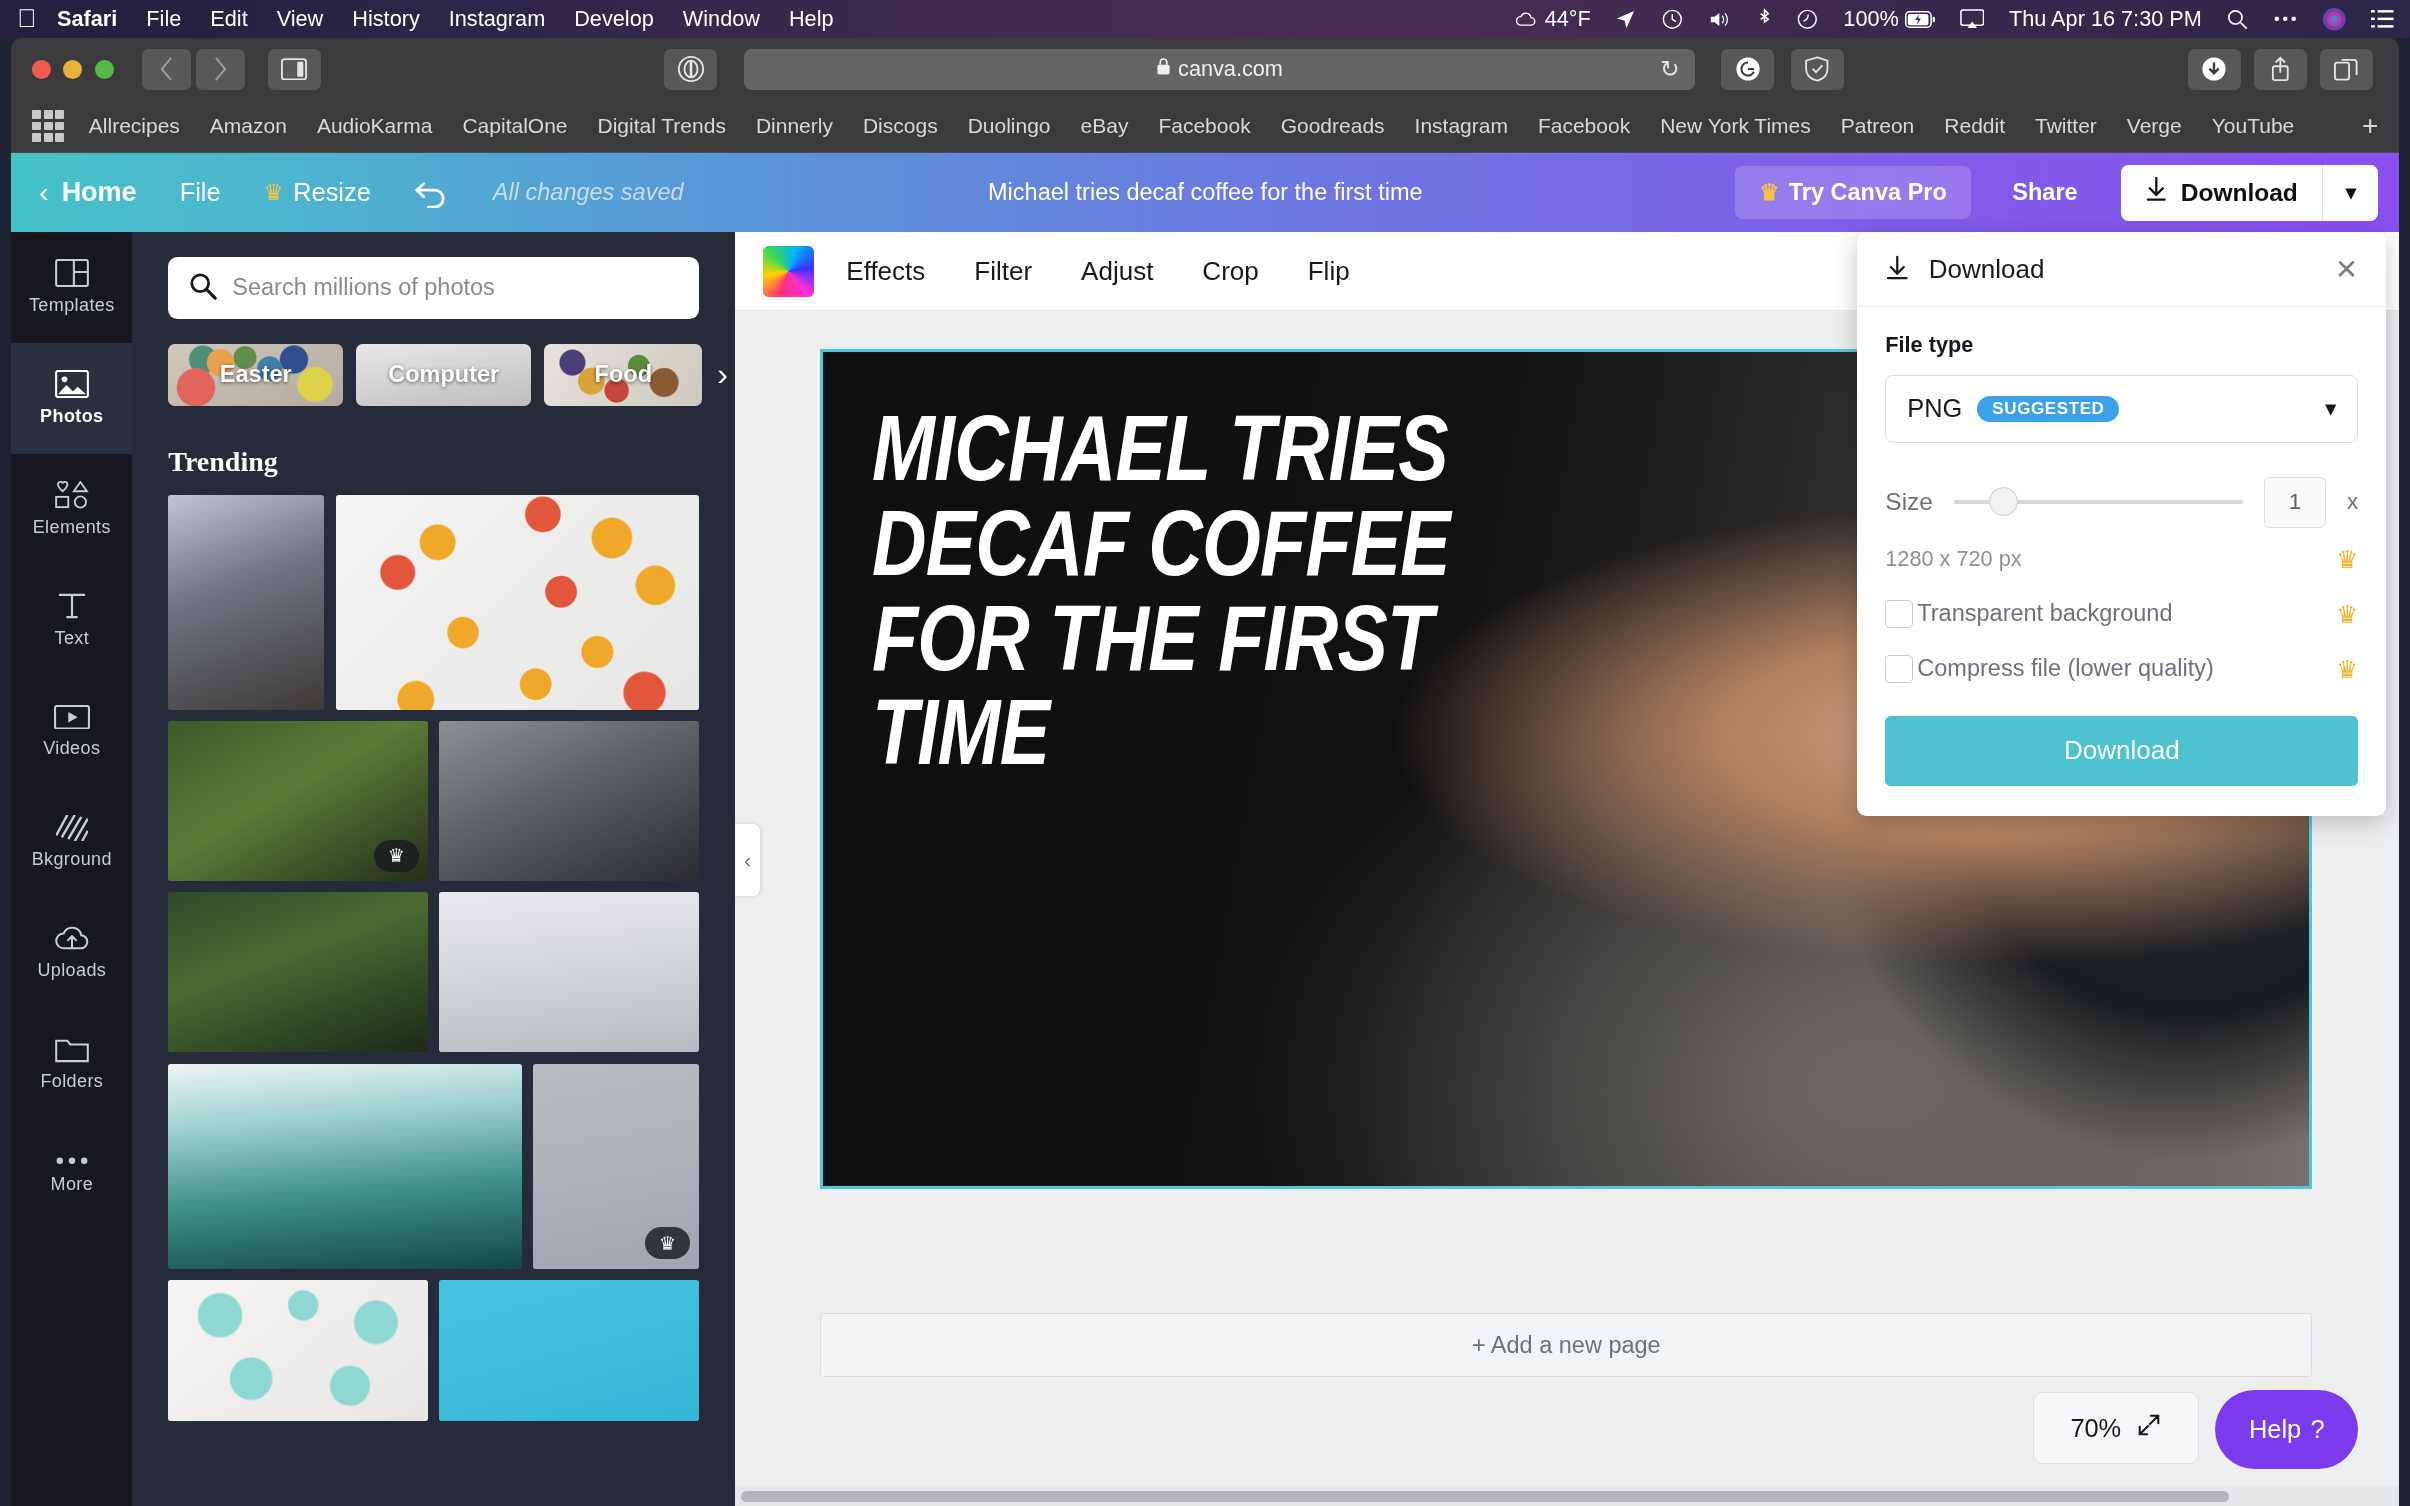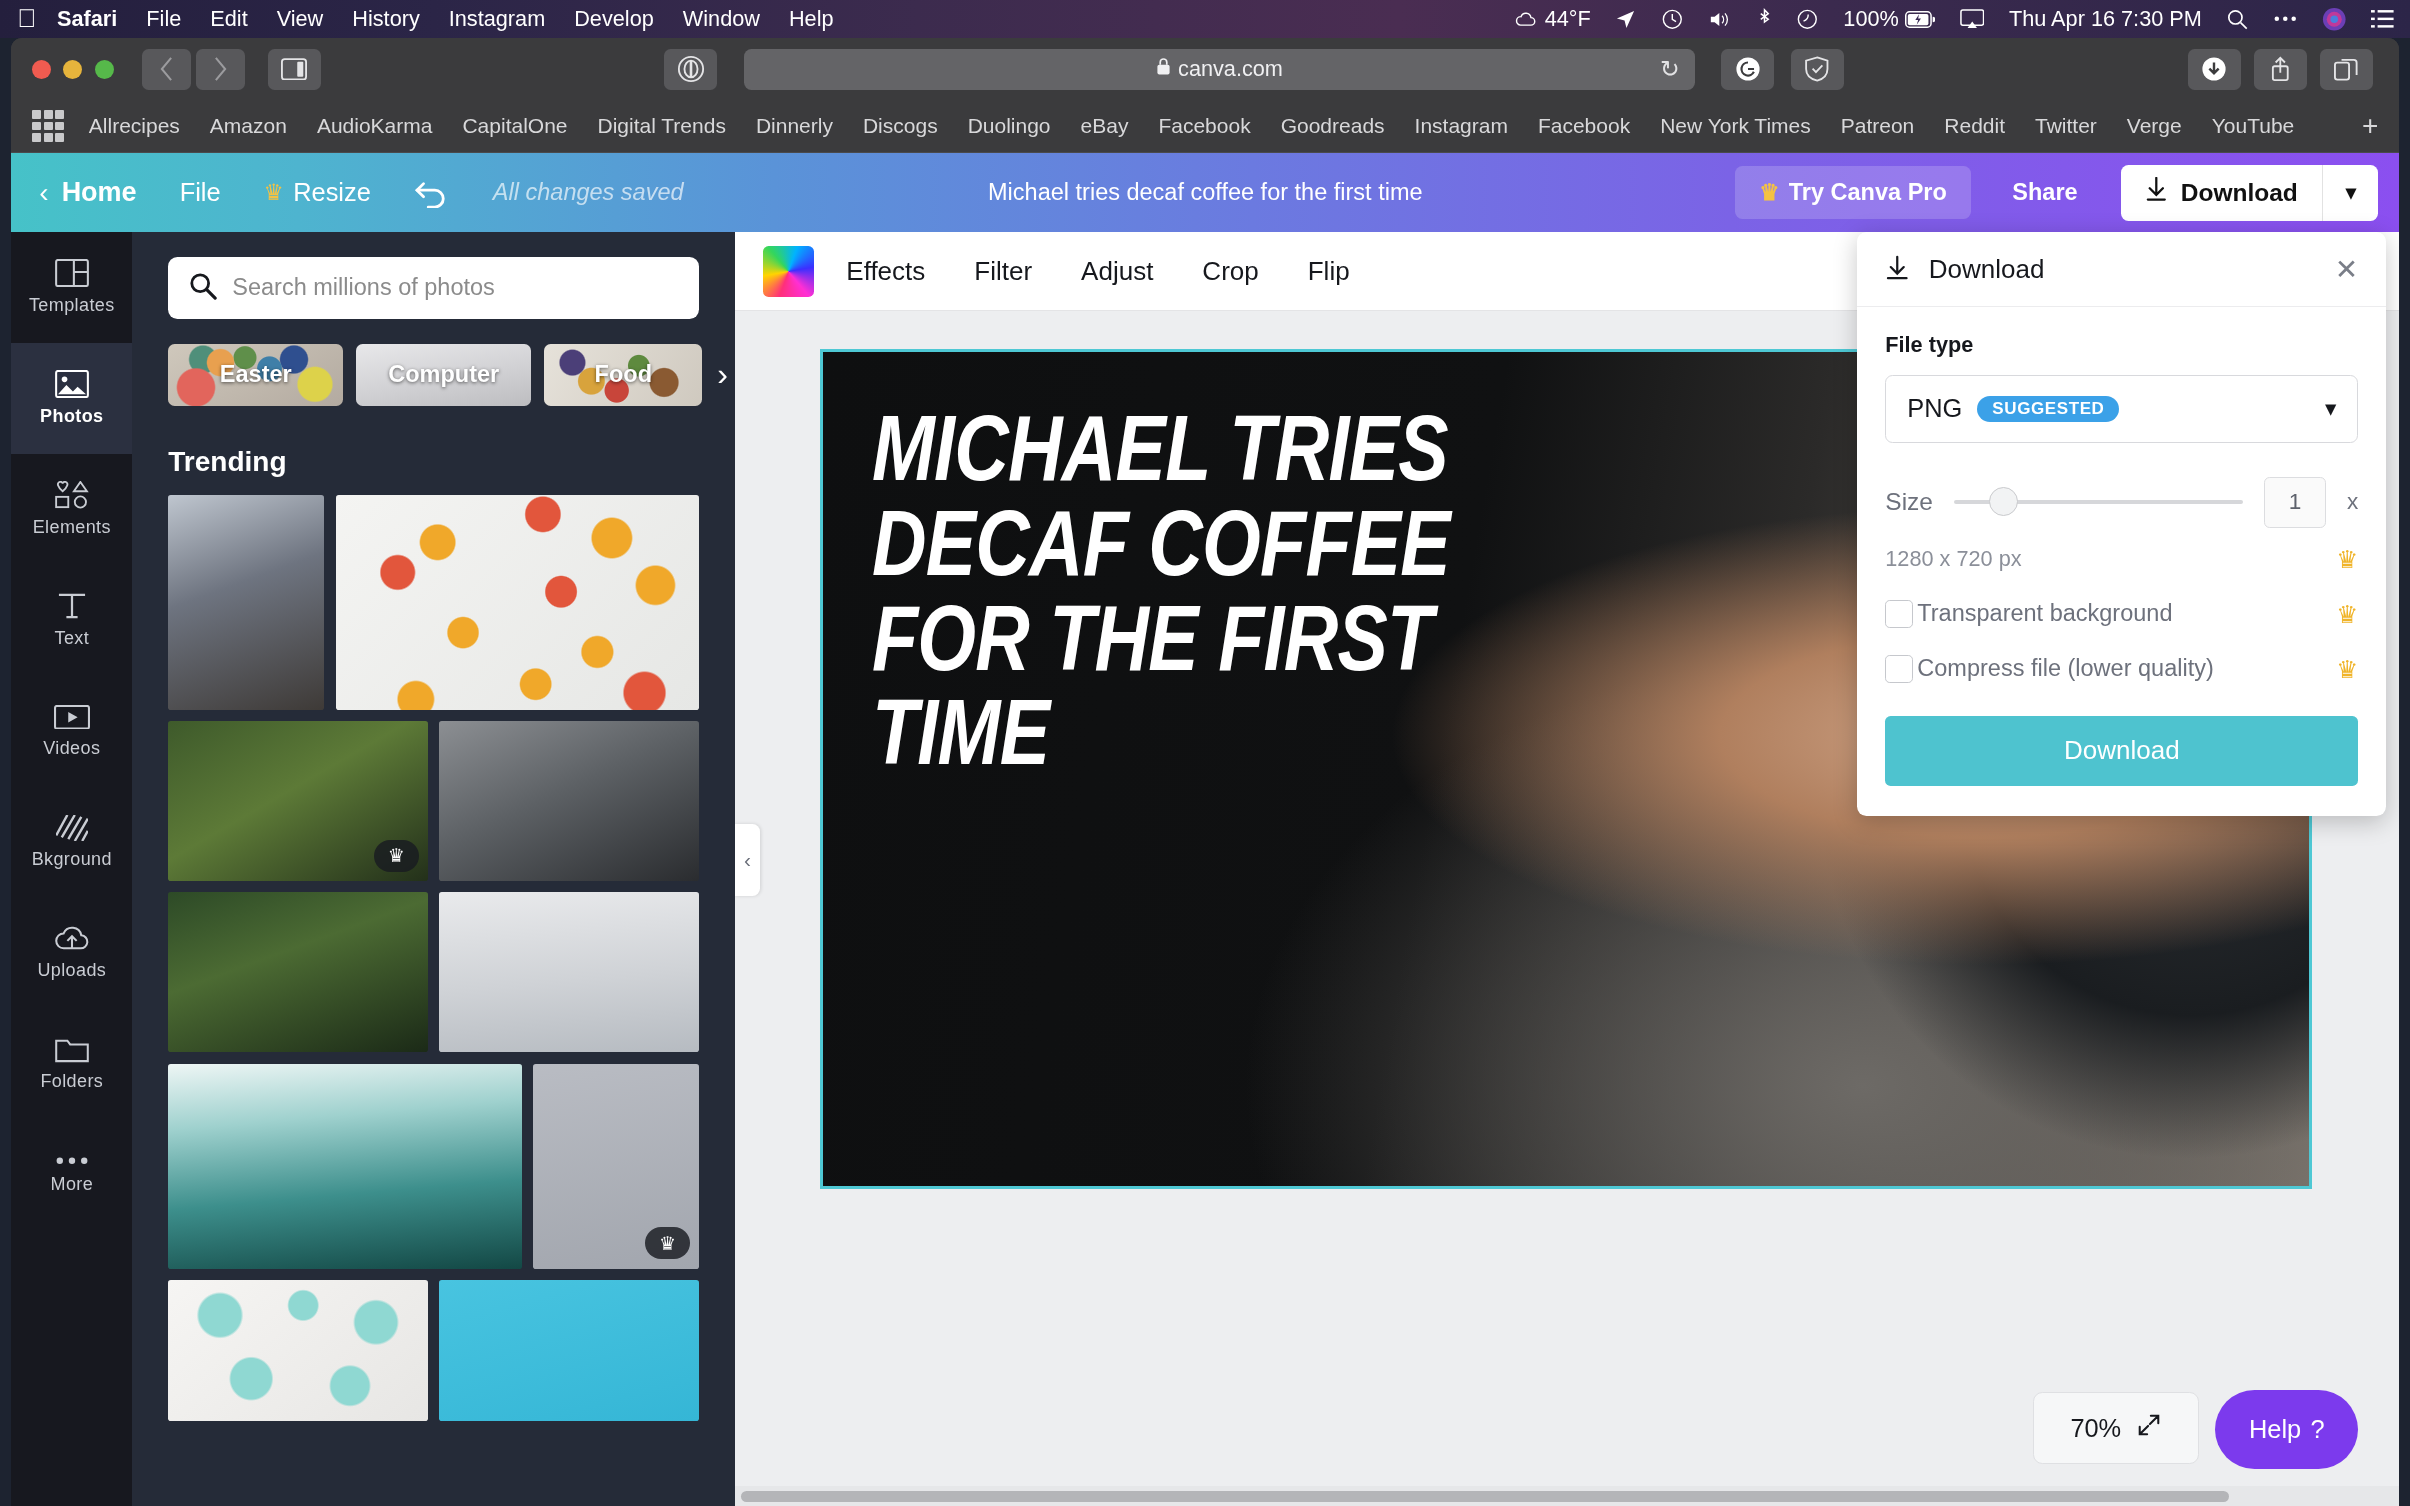--- a/index.html
+++ b/index.html
@@ -123,21 +123,21 @@
   .search .ph { color: #8b8b8b; font-size: 23.5px; }
   .cats { display: flex; gap: 13px; margin: 25.4px 0 0 36px; align-items: center; }
   .cat {
     width: 175px; height: 62px; border-radius: 6.6px; position: relative; overflow: hidden;
     display: flex; align-items: center; justify-content: center;
     color: #fff; font-weight: bold; font-size: 23.5px; text-shadow: 0 0.9px 3.8px rgba(0,0,0,.6);
   }
   .cat .bg { position: absolute; inset: 0; }
   .cat span { position: relative; z-index: 2; }
   .cat-next { color: #fff; font-size: 32px; font-weight: 300; margin-left: 1.9px; }
-  .trending { color: #fff; font-size: 28px; font-weight: bold; margin: 40px 0 17px 36px; }
+  .trending { color: #fff; font-size: 28px; font-weight: bold; margin: 40px 0 17px 36px; font-family: Liberation Serif, serif; }
   .grid { padding: 0 36px; }
   .grow { display: flex; gap: 11.3px; margin-bottom: 11.3px; }
   .ph-tile { border-radius: 2.8px; position: relative; overflow: hidden; }
   .ph-tile .img { position: absolute; inset: 0; }
   .pro-badge {
     position: absolute; right: 9.4px; bottom: 9.4px; width: 45px; height: 32px;
     background: rgba(25,27,33,.82); border-radius: 16px;
     display:flex; align-items:center; justify-content:center; color:#fff; font-size: 19px;
   }
 
@@ -718,20 +718,21 @@
 
               <div class="hero-text">
                 <div>MICHAEL TRIES</div>
                 <div>DECAF COFFEE</div>
                 <div>FOR THE FIRST</div>
                 <div>TIME</div>
               </div>
             </div>
           </div>
 
+          <div class="add-new">+ Add a new page</div>
 
           <div class="zoomctl">
             <span>70%</span>
             <span>
               <svg width="26" height="26" viewBox="0 0 28 28">
                   <path d="M16 4h8v8M24 4 15 13M12 24H4v-8M4 24l9-9" stroke="#16181d" stroke-width="2.2" fill="none" stroke-linecap="round"></path>
                 </svg>
             </span>
           </div>
 

